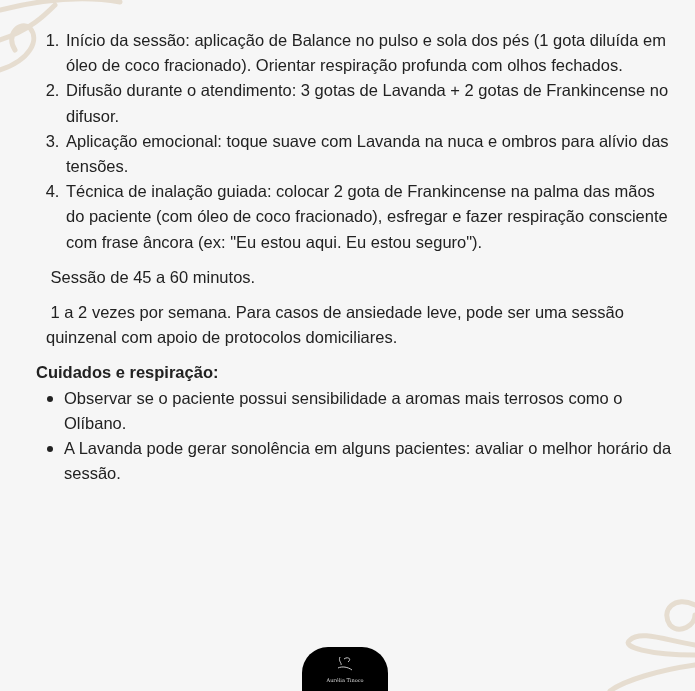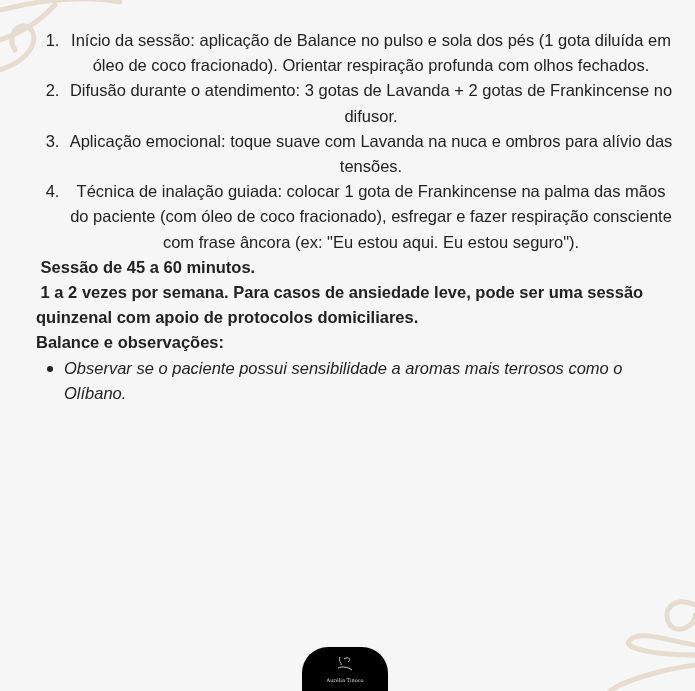--- a/index.html
+++ b/index.html
@@ -2,50 +2,51 @@
 <html><head>
 <meta charset="utf-8">
 <style>
   html,body{margin:0;padding:0;}
   body{width:695px;height:691px;background:#f6f6f6;position:relative;overflow:hidden;
     font-family:"Liberation Sans",sans-serif;color:#222;font-size:16.5px;}
   .deco{position:absolute;}
   .content{position:absolute;left:36px;top:28px;width:640px;line-height:25.2px;}
   .h{font-weight:bold;}
   ol{margin:0;padding-left:28px;}
-  ol li{padding-left:2px;text-align:center;}
+  ol li{padding-left:2px;}
   ul{margin:0;padding-left:28px;list-style:none;}
-  ul li{position:relative;font-style:italic;}
+  ul li{position:relative;}
   ul li::before{content:"";position:absolute;left:-17px;top:10px;width:6px;height:6px;border-radius:50%;background:#222;}
-  .p{margin:0;font-weight:bold;}
+  .p{margin:10px;}
   .logo{position:absolute;left:302px;top:647px;width:86px;height:60px;background:#000;border-radius:26px 26px 0 0;}
   .logo-text{position:absolute;left:0;width:100%;top:30px;text-align:center;color:#ddd;font-size:5px;font-family:"DejaVu Serif",serif;}
 </style>
 </head>
 <body>
 
 <svg class="deco" style="left:0;top:0" width="140" height="90" viewBox="0 0 140 90">
   <path d="M0 10 C40 0 80 -5 120 2 M0 40 C30 30 45 15 55 5 M0 70 C30 60 40 40 30 28 C20 20 5 35 15 50" fill="none" stroke="#e6ddd0" stroke-width="5" stroke-linecap="round"></path>
 </svg>
 <svg class="deco" style="left:590;top:585px;left:590px" width="105" height="106" viewBox="0 0 105 106">
   <path d="M105 20 C85 10 70 25 80 40 C90 50 105 40 105 30 M105 60 C75 55 50 45 40 55 C30 62 60 70 105 70 M105 80 C70 85 35 95 20 106" fill="none" stroke="#e6ddd0" stroke-width="5" stroke-linecap="round"></path>
 </svg>
 
 <div class="content">
   <ol>
     <li>Início da sessão: aplicação de Balance no pulso e sola dos pés (1 gota diluída em óleo de coco fracionado). Orientar respiração profunda com olhos fechados.</li>
     <li>Difusão durante o atendimento: 3 gotas de Lavanda + 2 gotas de Frankincense no difusor.</li>
     <li>Aplicação emocional: toque suave com Lavanda na nuca e ombros para alívio das tensões.</li>
-    <li>Técnica de inalação guiada: colocar 1 gota de Frankincense na palma das mãos do paciente (com óleo de coco fracionado), esfregar e fazer respiração consciente com frase âncora (ex: "Eu estou aqui. Eu estou seguro").</li>
+    <li>Técnica de inalação guiada: colocar 2 gota de Frankincense na palma das mãos do paciente (com óleo de coco fracionado), esfregar e fazer respiração consciente com frase âncora (ex: "Eu estou aqui. Eu estou seguro").</li>
   </ol>
   <p class="p" style="white-space:pre-wrap"> Sessão de 45 a 60 minutos.</p>
   <p class="p" style="white-space:pre-wrap"> 1 a 2 vezes por semana. Para casos de ansiedade leve, pode ser uma sessão quinzenal com apoio de protocolos domiciliares.</p>
-  <div class="h">Balance e observações:</div>
+  <div class="h">Cuidados e respiração:</div>
   <ul>
     <li>Observar se o paciente possui sensibilidade a aromas mais terrosos como o Olíbano.</li>
+    <li>A Lavanda pode gerar sonolência em alguns pacientes: avaliar o melhor horário da sessão.</li>
   </ul>
 </div>
 
 <div class="logo">
   <svg style="position:absolute;left:32px;top:6px" width="22" height="22" viewBox="0 0 22 22">
     <path d="M6 4 C4 8 8 10 7 12 M10 6 C14 3 18 6 14 9 M4 15 C8 13 14 14 18 17" fill="none" stroke="#ccc" stroke-width="1"></path>
   </svg>
   <div class="logo-text">Aurélia Tinoco</div>
 </div>
 

